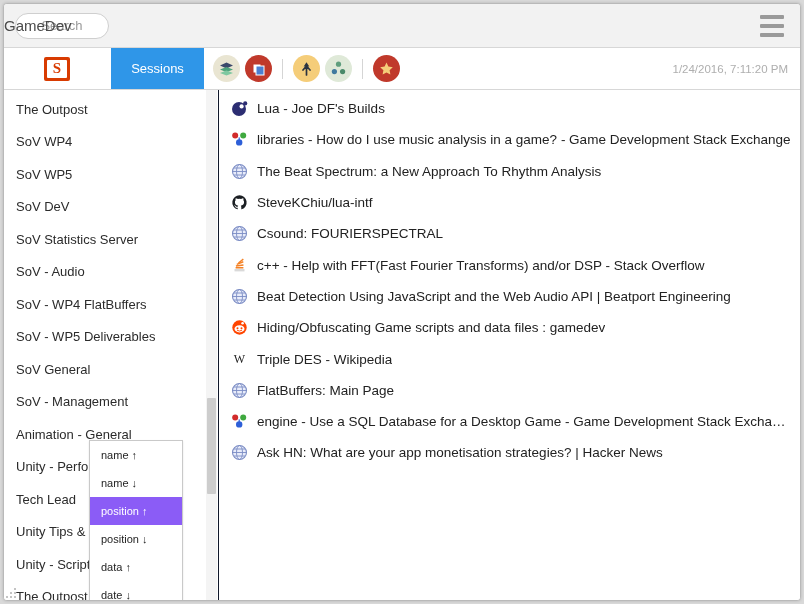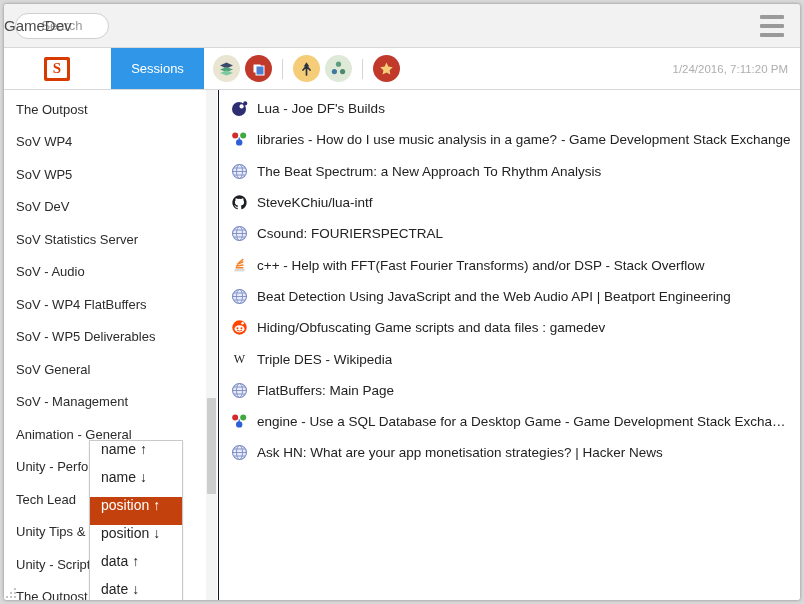--- a/index.html
+++ b/index.html
@@ -273,28 +273,28 @@
     top: 350px;
     width: 94px;
     background: #ffffff;
     border: 1px solid #c9c9c9;
     z-index: 40;
     box-shadow: 0 1px 2px rgba(0,0,0,0.10);
   }
   .sort-option {
     height: 28px;
     display: flex;
-    align-items: flex-start;
+    align-items: center;
     padding-left: 11px;
-    font-size: 14px;
+    font-size: 11px;
     color: #242424;
     cursor: pointer;
   }
   .sort-option.selected {
-    background: #c2410c;
+    background: #8b5cf6;
     color: #ffffff;
   }
 </style>
 </head>
 <body>
 
 <div id="app-window">
 
   <div id="title-bar">
     <div id="search-box">Search</div>

